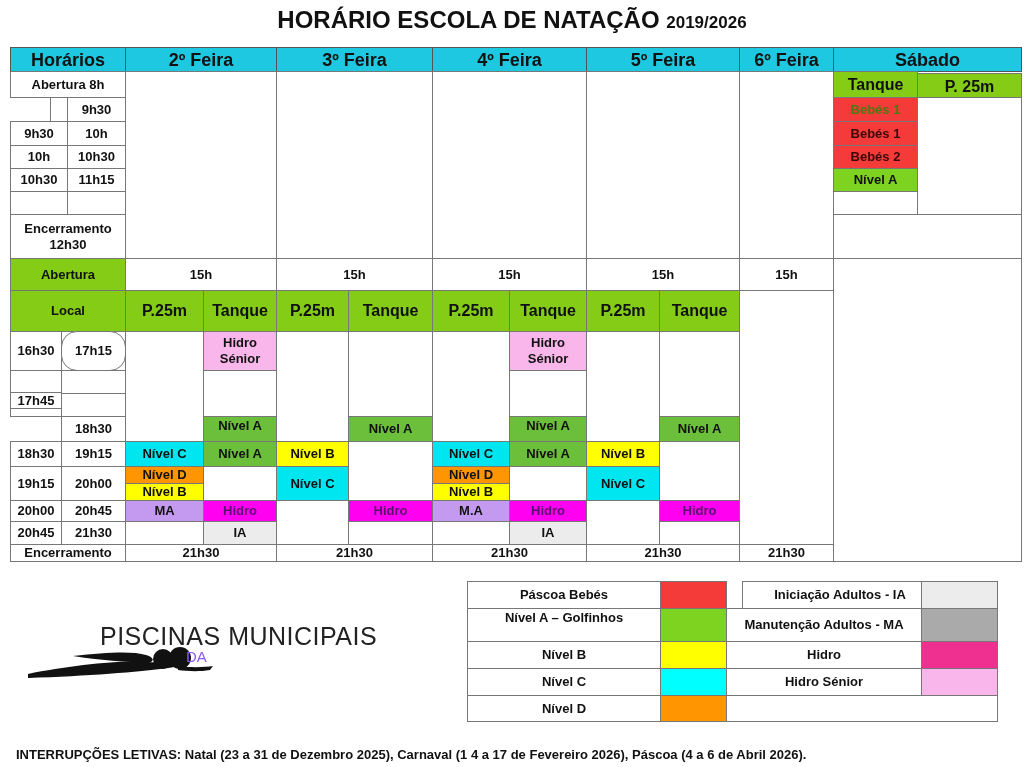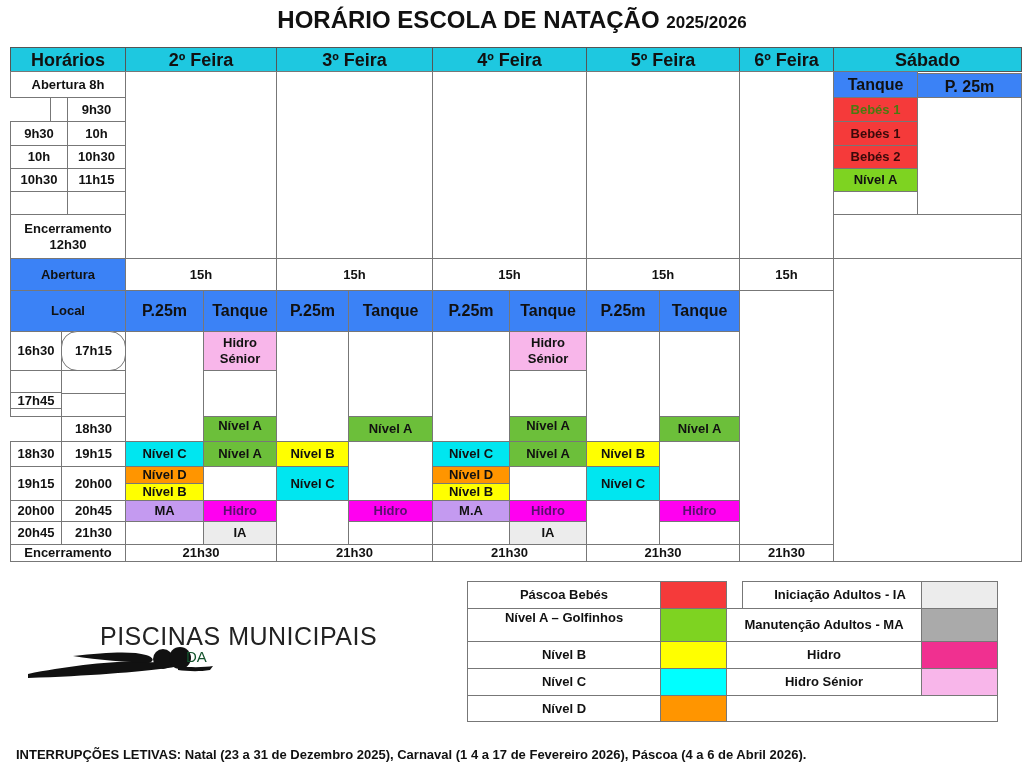--- a/index.html
+++ b/index.html
@@ -1,44 +1,44 @@
 <!DOCTYPE html>
 <html><head>
 <meta charset="utf-8">
 <style>
   html,body{margin:0;padding:0;background:#fff;}
   body{width:1024px;height:767px;position:relative;overflow:hidden;font-family:"Liberation Sans",sans-serif;color:#111;}
   .title{position:absolute;left:0;top:6px;width:1024px;text-align:center;font-weight:bold;font-size:24px;letter-spacing:0;}
   .title .yr{font-size:17px;}
   .c{position:absolute;box-sizing:border-box;border:1px solid #777;display:flex;align-items:center;justify-content:center;text-align:center;font-weight:bold;font-size:13px;line-height:16px;background:#fff;}
   .hdr{background:#1ec8e0;font-size:18px;border-color:#555;}
-  .grey{background:#3b82f6;}
+  .grey{background:#84cc16;}
   .big{font-size:16px;}
   .bebes{background:#f53a3a;color:#3a0a0a;}
   .bebes-g{background:#f53a3a;color:#4a7a10;}
   .nivA{background:#6cbf3a;}
   .nivA2{background:#7ed321;}
   .nivB{background:#ffff00;}
   .nivC{background:#00e6f0;}
   .nivD{background:#ff9500;}
   .ma{background:#c49af0;}
   .hidro{background:#ff00f0;color:#5a1070;}
   .hsen{background:#f8b6ea;}
   .ia{background:#ececec;}
   .legend .c{font-size:13px;}
   .logo{position:absolute;left:28px;top:622px;width:370px;height:62px;}
   .logo .l1{position:absolute;left:72px;top:0;font-size:25px;color:#222;letter-spacing:0.5px;}
-  .logo .l2{position:absolute;left:158px;top:26px;font-size:15px;color:#14532d;}
+  .logo .l2{position:absolute;left:158px;top:26px;font-size:15px;color:#8b5cf6;}
   .logo .l3{position:absolute;left:188px;top:22px;font-size:35px;color:#222;letter-spacing:0.5px;}
   .footer{position:absolute;left:16px;top:747px;font-size:13px;font-weight:bold;}
 </style>
 </head>
 <body>
 
-<div class="title"><span>HORÁRIO ESCOLA DE NATAÇÃO</span> <span class="yr">2025/2026</span></div>
+<div class="title"><span>HORÁRIO ESCOLA DE NATAÇÃO</span> <span class="yr">2019/2026</span></div>
 
 <div class="c hdr" style="left:10px;top:47px;width:116px;height:25px;text-align:center;">Horários</div>
 <div class="c hdr" style="left:125px;top:47px;width:152px;height:25px;">2º Feira</div>
 <div class="c hdr" style="left:276px;top:47px;width:157px;height:25px;">3º Feira</div>
 <div class="c hdr" style="left:432px;top:47px;width:155px;height:25px;">4º Feira</div>
 <div class="c hdr" style="left:586px;top:47px;width:154px;height:25px;">5º Feira</div>
 <div class="c hdr" style="left:739px;top:47px;width:95px;height:25px;">6º Feira</div>
 <div class="c hdr" style="left:833px;top:47px;width:189px;height:25px;">Sábado</div>
 
 <div class="c" style="left:10px;top:71px;width:116px;height:27px;">Abertura 8h</div>

